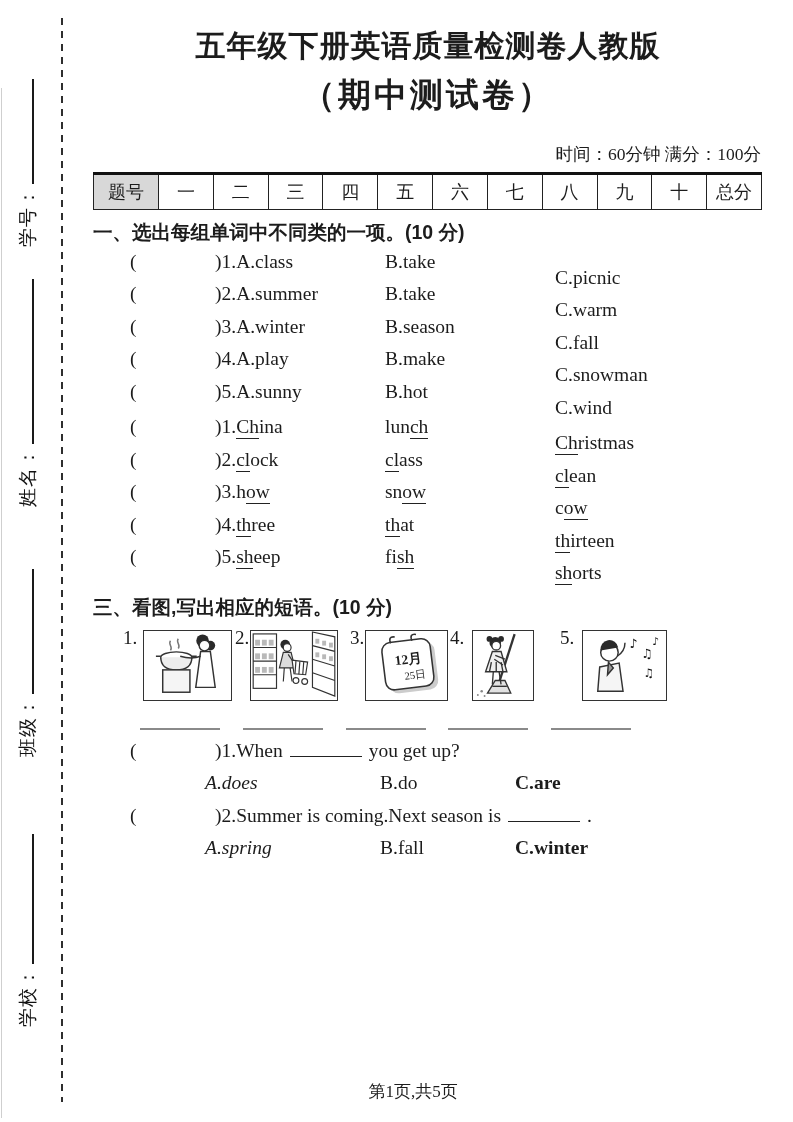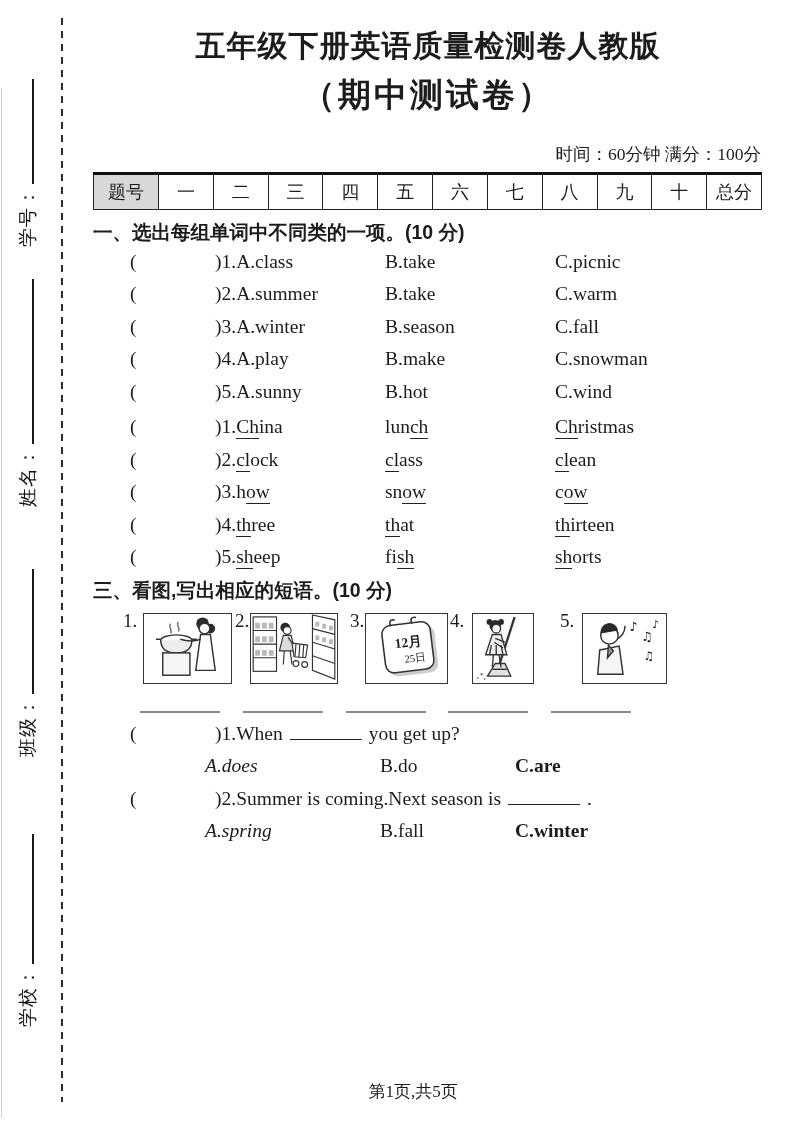--- a/index.html
+++ b/index.html
@@ -28,28 +28,28 @@
   .info{margin-top:24px;text-align:right;font-size:17.5px;padding-right:2px;}
 
   table.score{margin-top:6px;width:669px;border-collapse:collapse;table-layout:fixed;}
   table.score td{border:1.5px solid #222;height:34px;text-align:center;font-size:18px;padding:0;}
   table.score tr.r1 td{border-top:3.5px solid #111;}
   table.score td.hd{width:64px;background:#d8d8d8;font-family:Liberation Mono, monospace;}
 
   .sec-h{font-family:"Liberation Sans","DejaVu Sans",sans-serif;font-weight:700;font-size:19.5px;line-height:26px;margin:0;}
   #h1{margin-top:9px;}
   #h2{margin-top:1px;}
-  #h3{margin-top:1px;}
+  #h3{margin-top:18px;}
   #h4{margin-top:16px;}
   .rows{margin-top:3px;}
   .mrow,.qline,.opts{position:relative;height:32.5px;font-size:19.5px;line-height:28px;}
   .mrow .po,.qline .po{position:absolute;left:37px;}
   .mrow .main,.qline .main{position:absolute;left:122px;white-space:nowrap;}
   .mrow .cb{position:absolute;left:292px;}
-  .mrow .cc{position:absolute;left:462px;}
+  .mrow .cc{position:absolute;left:462px;margin-top:16px;}
   .u{border-bottom:1.5px solid #222;padding-bottom:1px;}
   .opts .oa{position:absolute;left:112px;font-style:italic;}
   .opts .ob{position:absolute;left:287px;}
   .opts .oc{position:absolute;left:422px;font-weight:bold;}
   .blank{display:inline-block;width:72px;border-bottom:1.5px solid #222;height:14px;margin:0 7px;}
 
   
   #pics{position:relative;height:80px;margin-top:4px;}
   .pic-num{position:absolute;top:3px;font-size:19px;}
   .pic-box{position:absolute;top:6px;height:71px;border:1.5px solid #333;background:#fff;box-sizing:border-box;}

